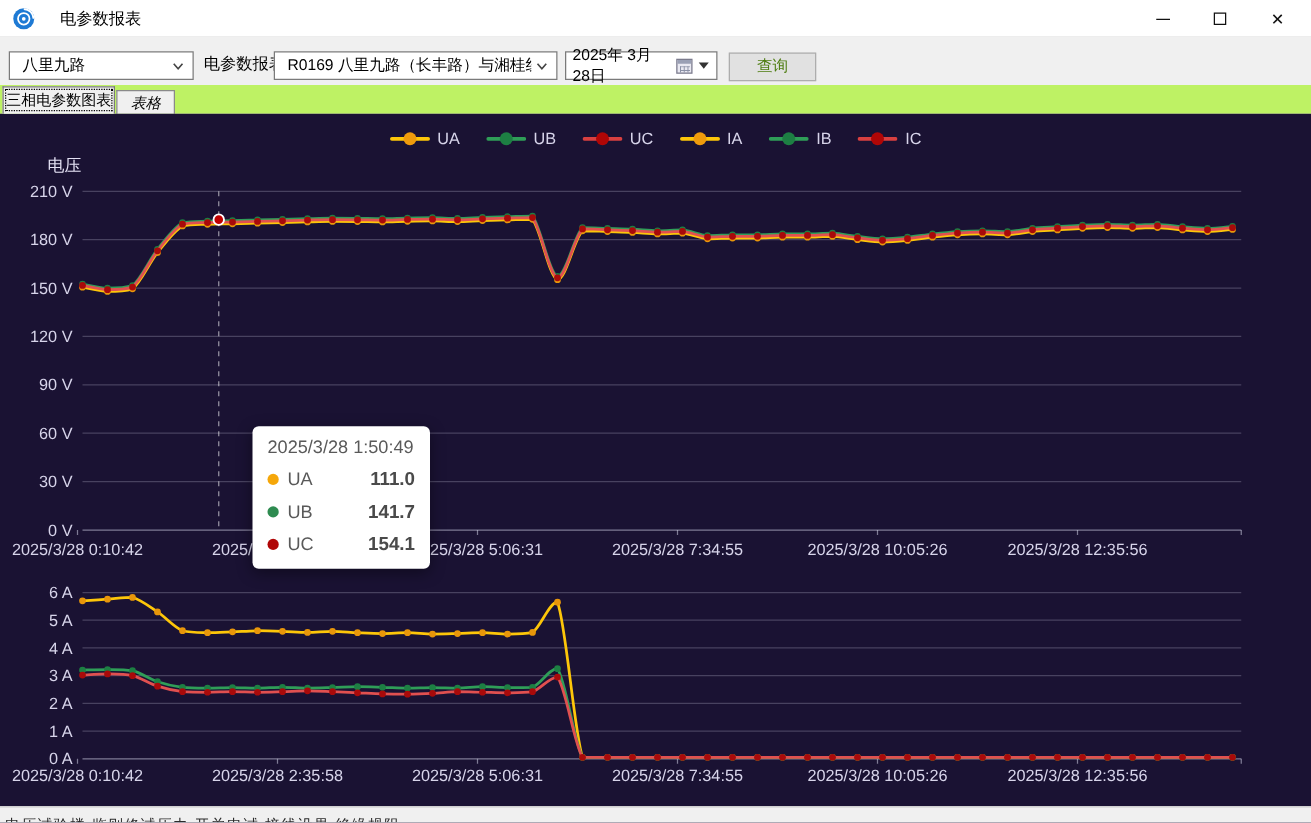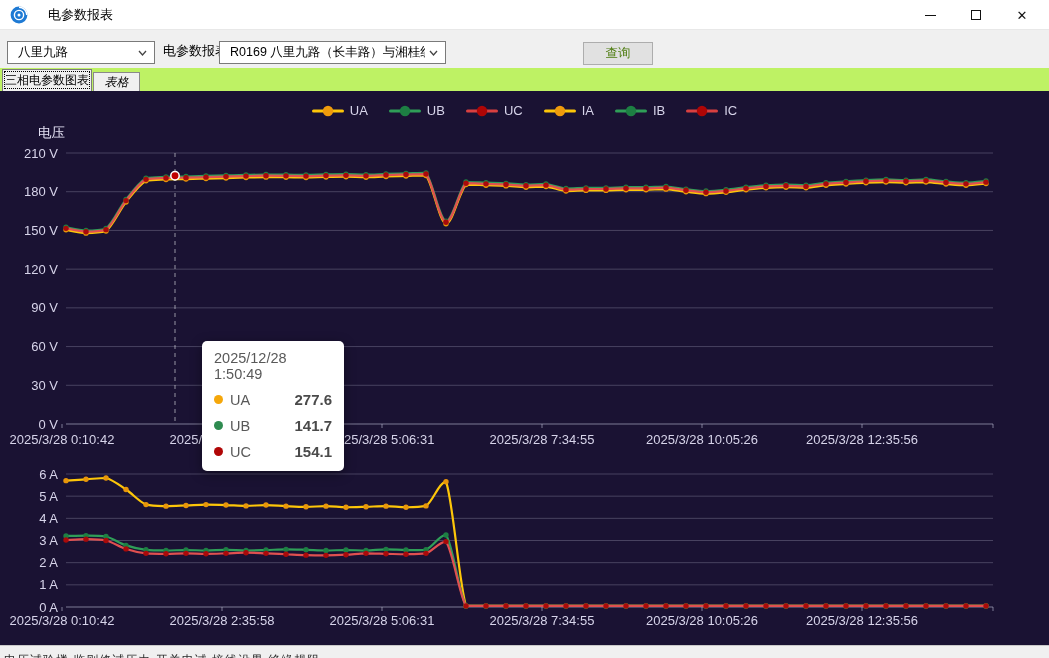--- a/index.html
+++ b/index.html
@@ -90,20 +90,25 @@
       <svg class="chev" viewBox="0 0 9 6">
           <polyline points="1,1 4.5,5 8,1" fill="none" stroke="#444" stroke-width="1.3"></polyline>
         </svg>
     </div>
     <span class="tb-label" style="left:163px;">电参数报表</span>
     <div class="combo" style="left:219px; top:10px; width:227px;">
       <span class="ctext">R0169 八里九路（长丰路）与湘桂线交</span>
       <svg class="chev" viewBox="0 0 9 6">
           <polyline points="1,1 4.5,5 8,1" fill="none" stroke="#444" stroke-width="1.3"></polyline>
         </svg>
+    </div>
+    <div class="datepick" style="left:452px; top:10px; width:122px;">
+      <span class="ctext">2025年 3月28日</span>
+      <span class="cal-icon"></span>
+      <span class="dp-arrow"></span>
     </div>
     <div class="query-btn">查询</div>
   </div>
 
   <div class="tabstrip">
     <div class="tab sel">三相电参数图表</div>
     <div class="tab unsel">表格</div>
   </div>
 
   <div class="chart-panel">
@@ -494,26 +499,26 @@
         </div>
         <div class="legend-item">
           <svg width="32" height="14" viewBox="0 0 32 14">
             <rect x="0" y="5.5" width="32" height="3" rx="1.5" fill="#d94040"></rect>
             <circle cx="16" cy="7" r="5.2" fill="#b00606"></circle>
           </svg>
           <span class="legend-label">IC</span>
         </div>
       </div>
     <div class="tooltip">
-      <div class="tt-time">2025/12/28 1:50:49</div>
+      <div class="tt-time">2025/3/28 1:50:49</div>
       <div id="tt-rows">
           <div class="tt-row">
             <span class="tt-dot" style="background: rgb(245, 167, 10);"></span>
             <span class="tt-name">UA</span>
-            <span class="tt-val">277.6</span>
+            <span class="tt-val">111.0</span>
           </div>
           <div class="tt-row">
             <span class="tt-dot" style="background: rgb(46, 139, 80);"></span>
             <span class="tt-name">UB</span>
             <span class="tt-val">141.7</span>
           </div>
           <div class="tt-row">
             <span class="tt-dot" style="background: rgb(176, 6, 6);"></span>
             <span class="tt-name">UC</span>
             <span class="tt-val">154.1</span>

